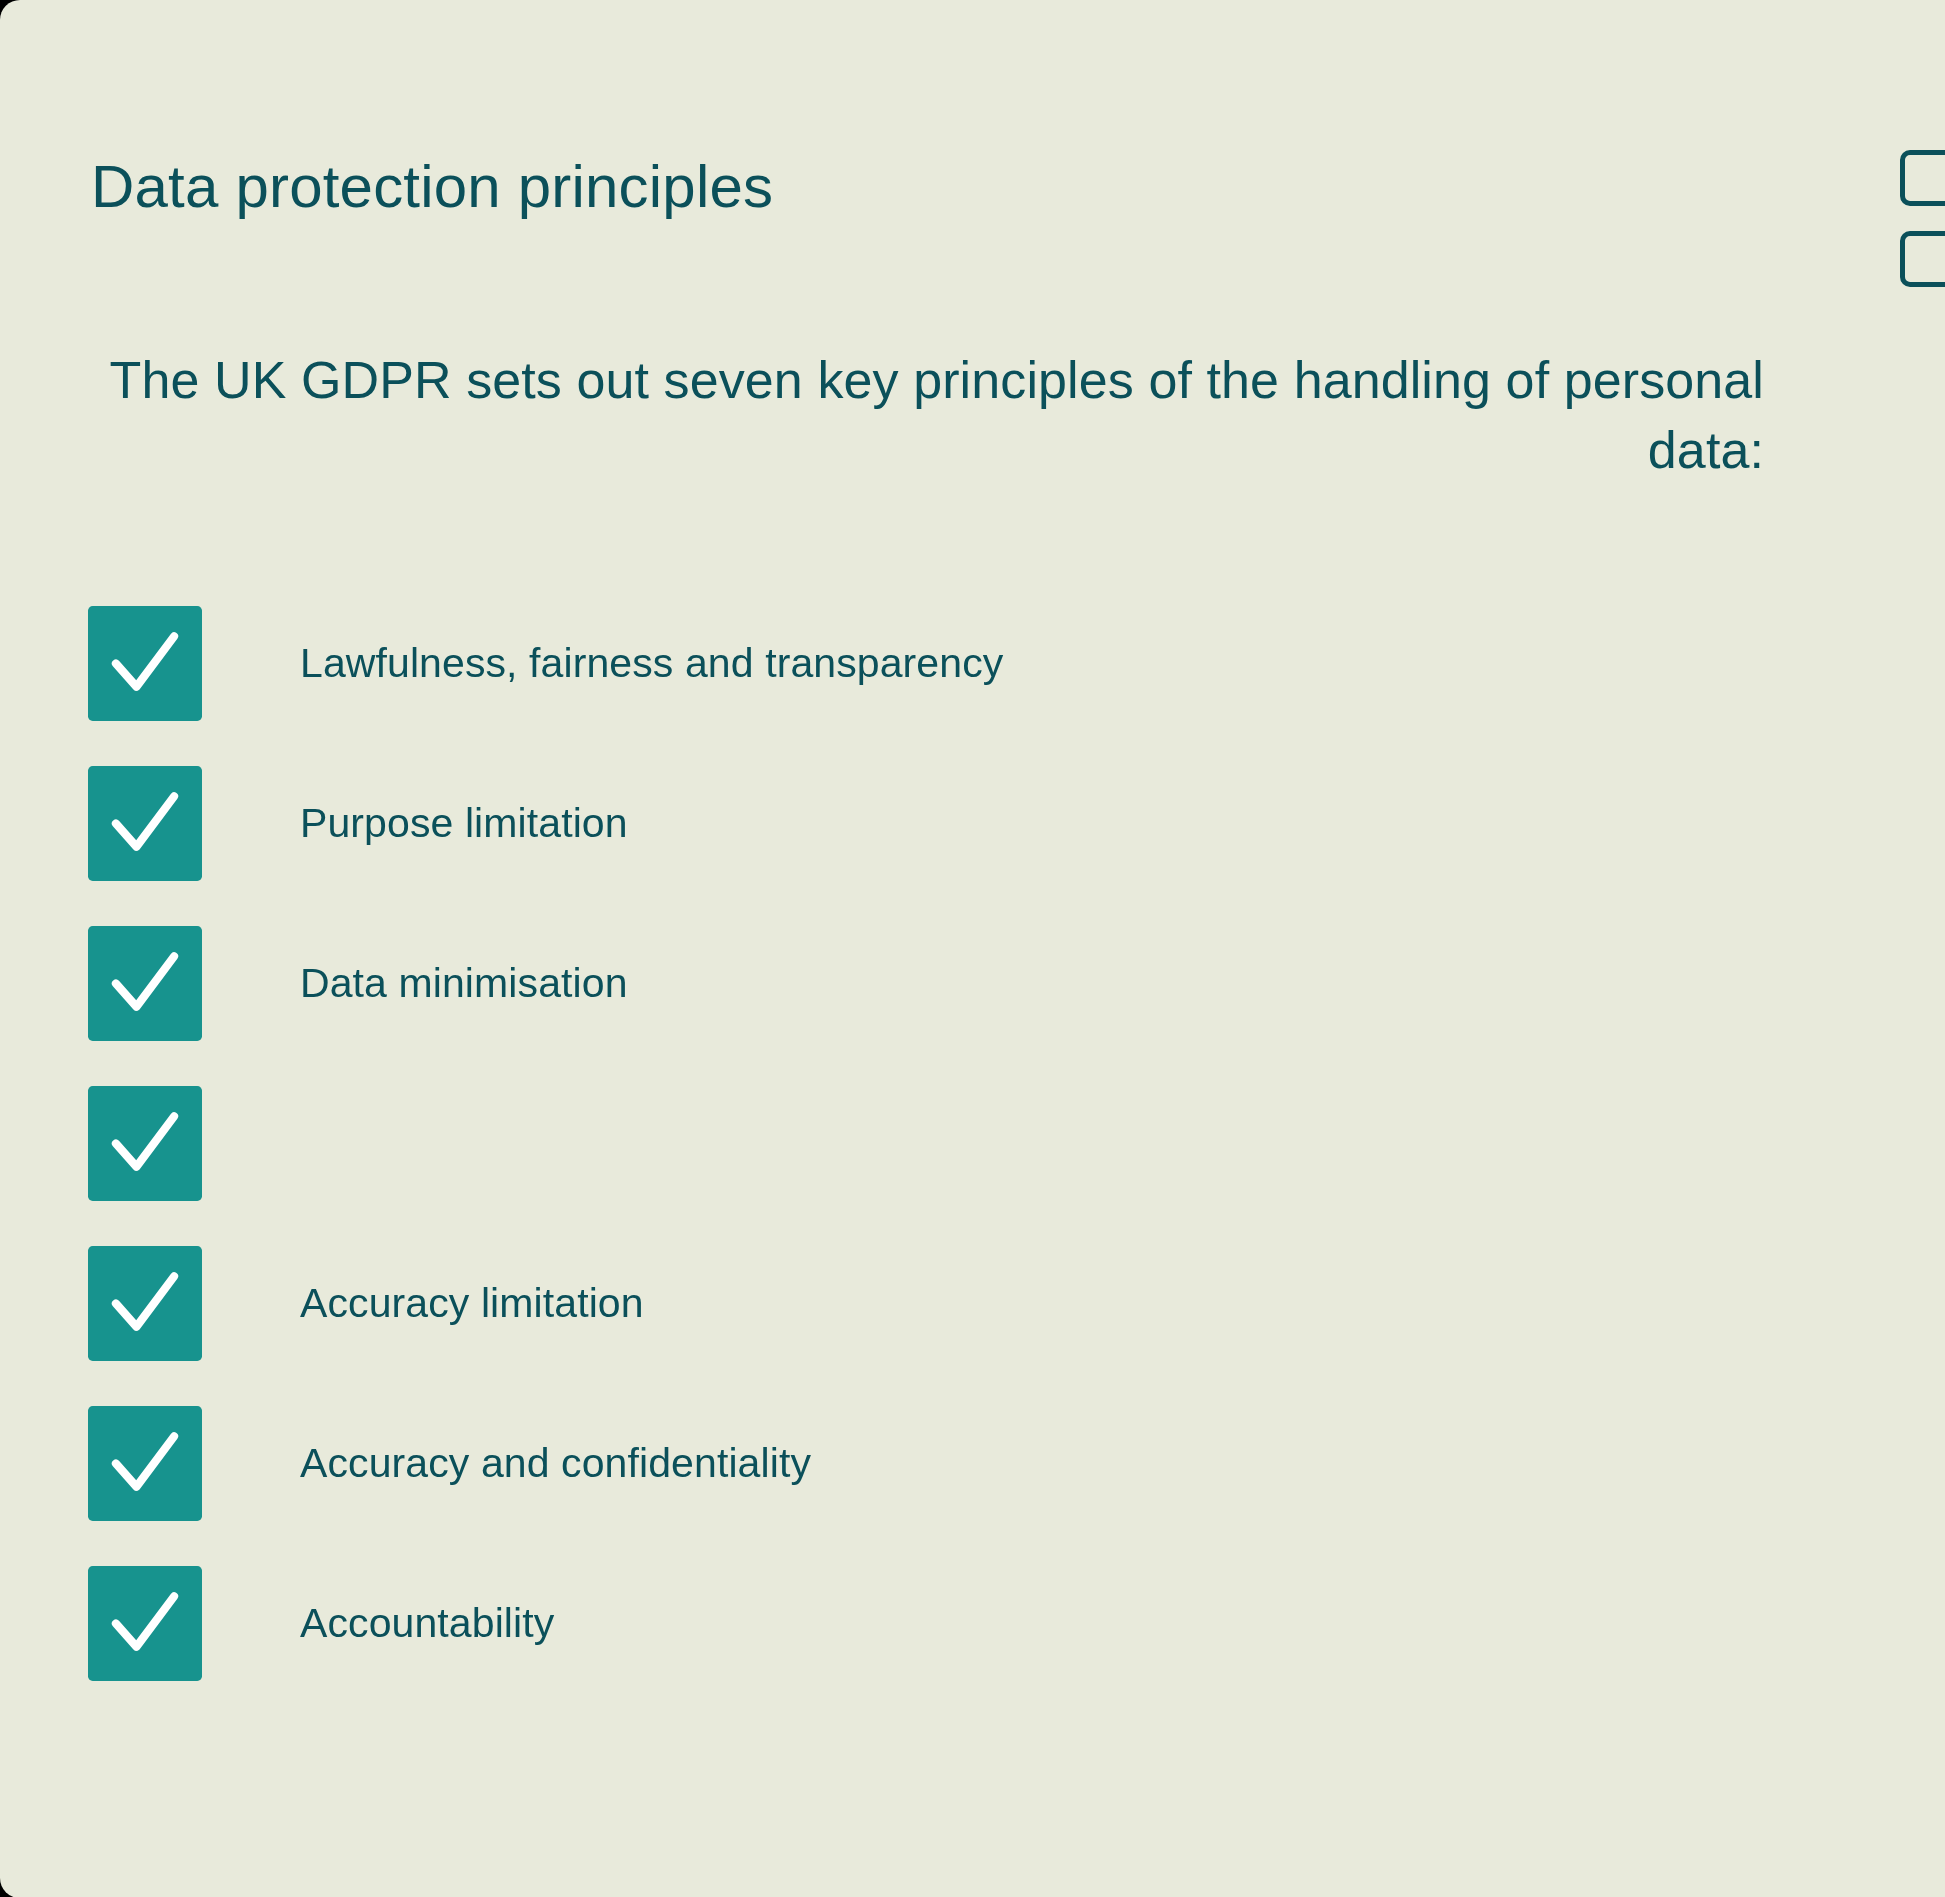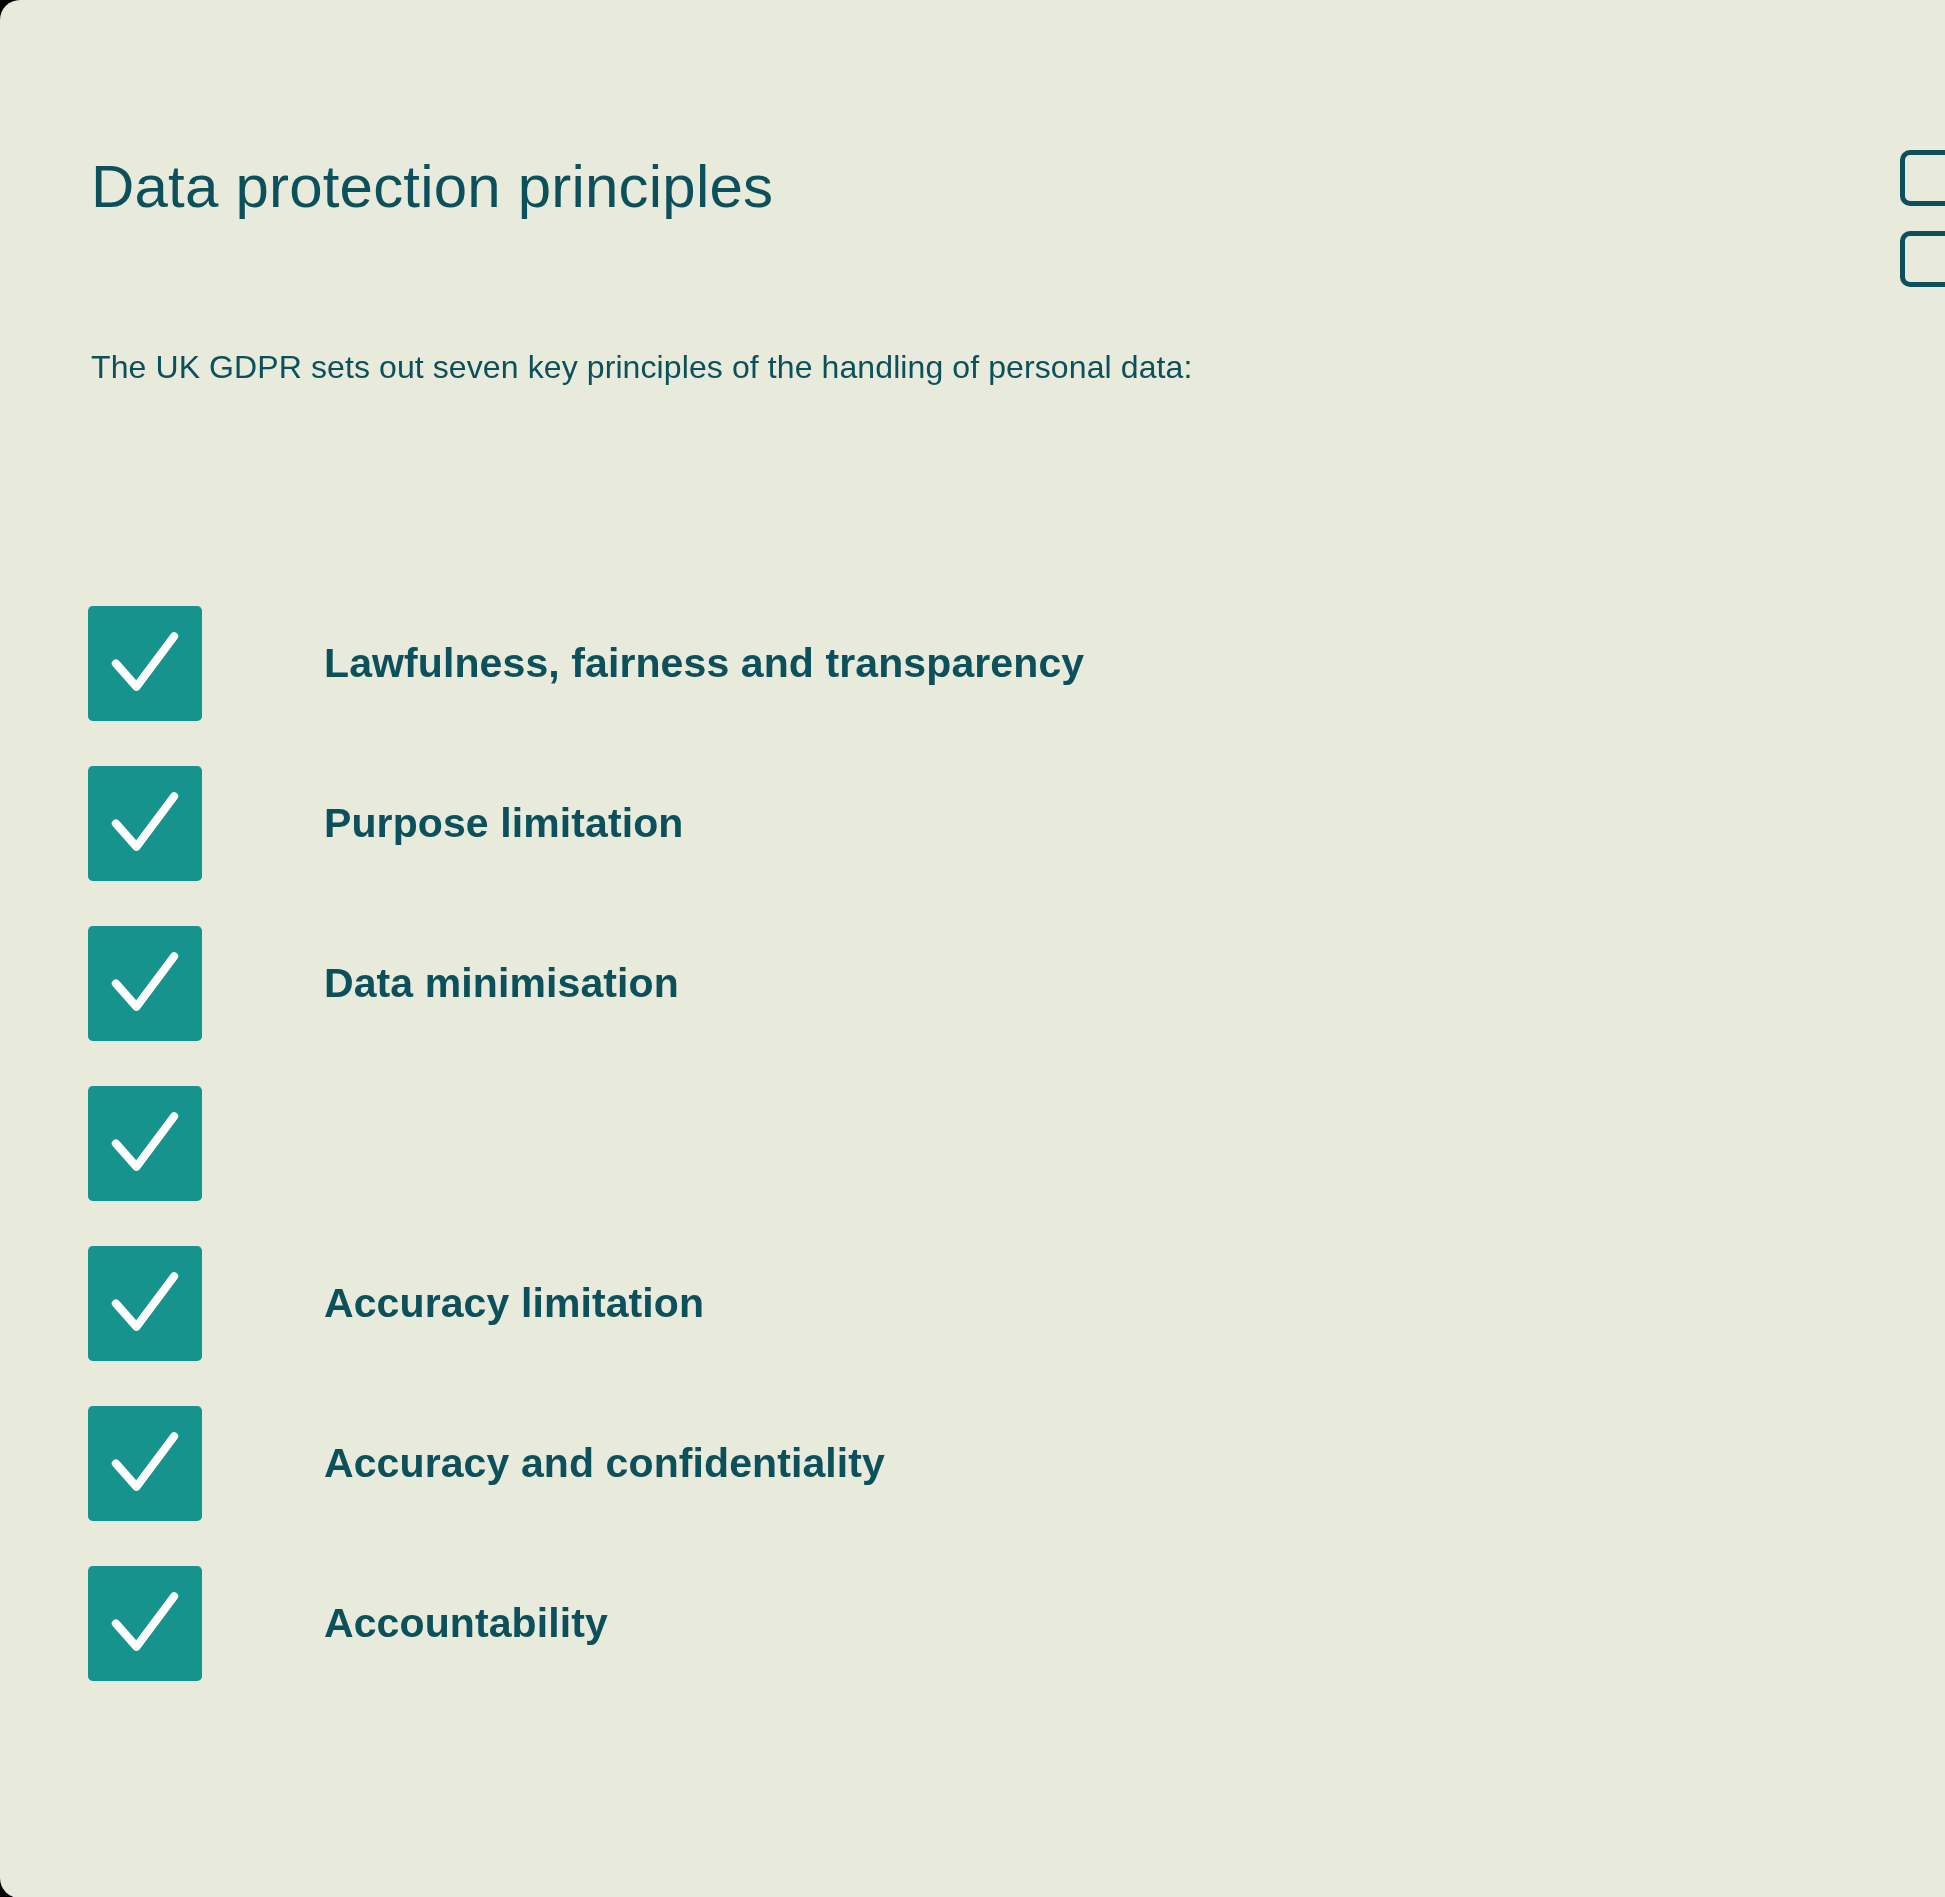--- a/index.html
+++ b/index.html
@@ -64,25 +64,26 @@
   }
   #grid-icon .sq.tl { left: 0;     top: 0; }
   #grid-icon .sq.bl { left: 0;     top: 81px; }
 
   
   #intro {
     position: absolute;
     left: 91px;
     top: 346px;
     width: 1673px;
-    font-size: 32px;
+    font-size: 52px;
     font-weight: 400;
     line-height: 1.34;
     color: #0B505A;
     letter-spacing: 0.1px;
+    text-align: right;
   }
 
   
   #checklist {
     position: absolute;
     left: 0;
     top: 606px;
     width: 100%;
   }
   .check-row {
@@ -107,25 +108,24 @@
     height: 115px;
   }
   .check-label {
     position: absolute;
     left: 300px;
     top: 0;
     height: 115px;
     display: flex;
     align-items: center;
     font-size: 41px;
-    font-weight: 700;
+    font-weight: 400;
     color: #0B505A;
     letter-spacing: 0.1px;
     white-space: nowrap;
-    margin-left: 24px;
   }
 </style>
 </head>
 <body>
 
 <div id="card">
 
   <div id="header">
     <div id="page-title">Data protection principles</div>
 

